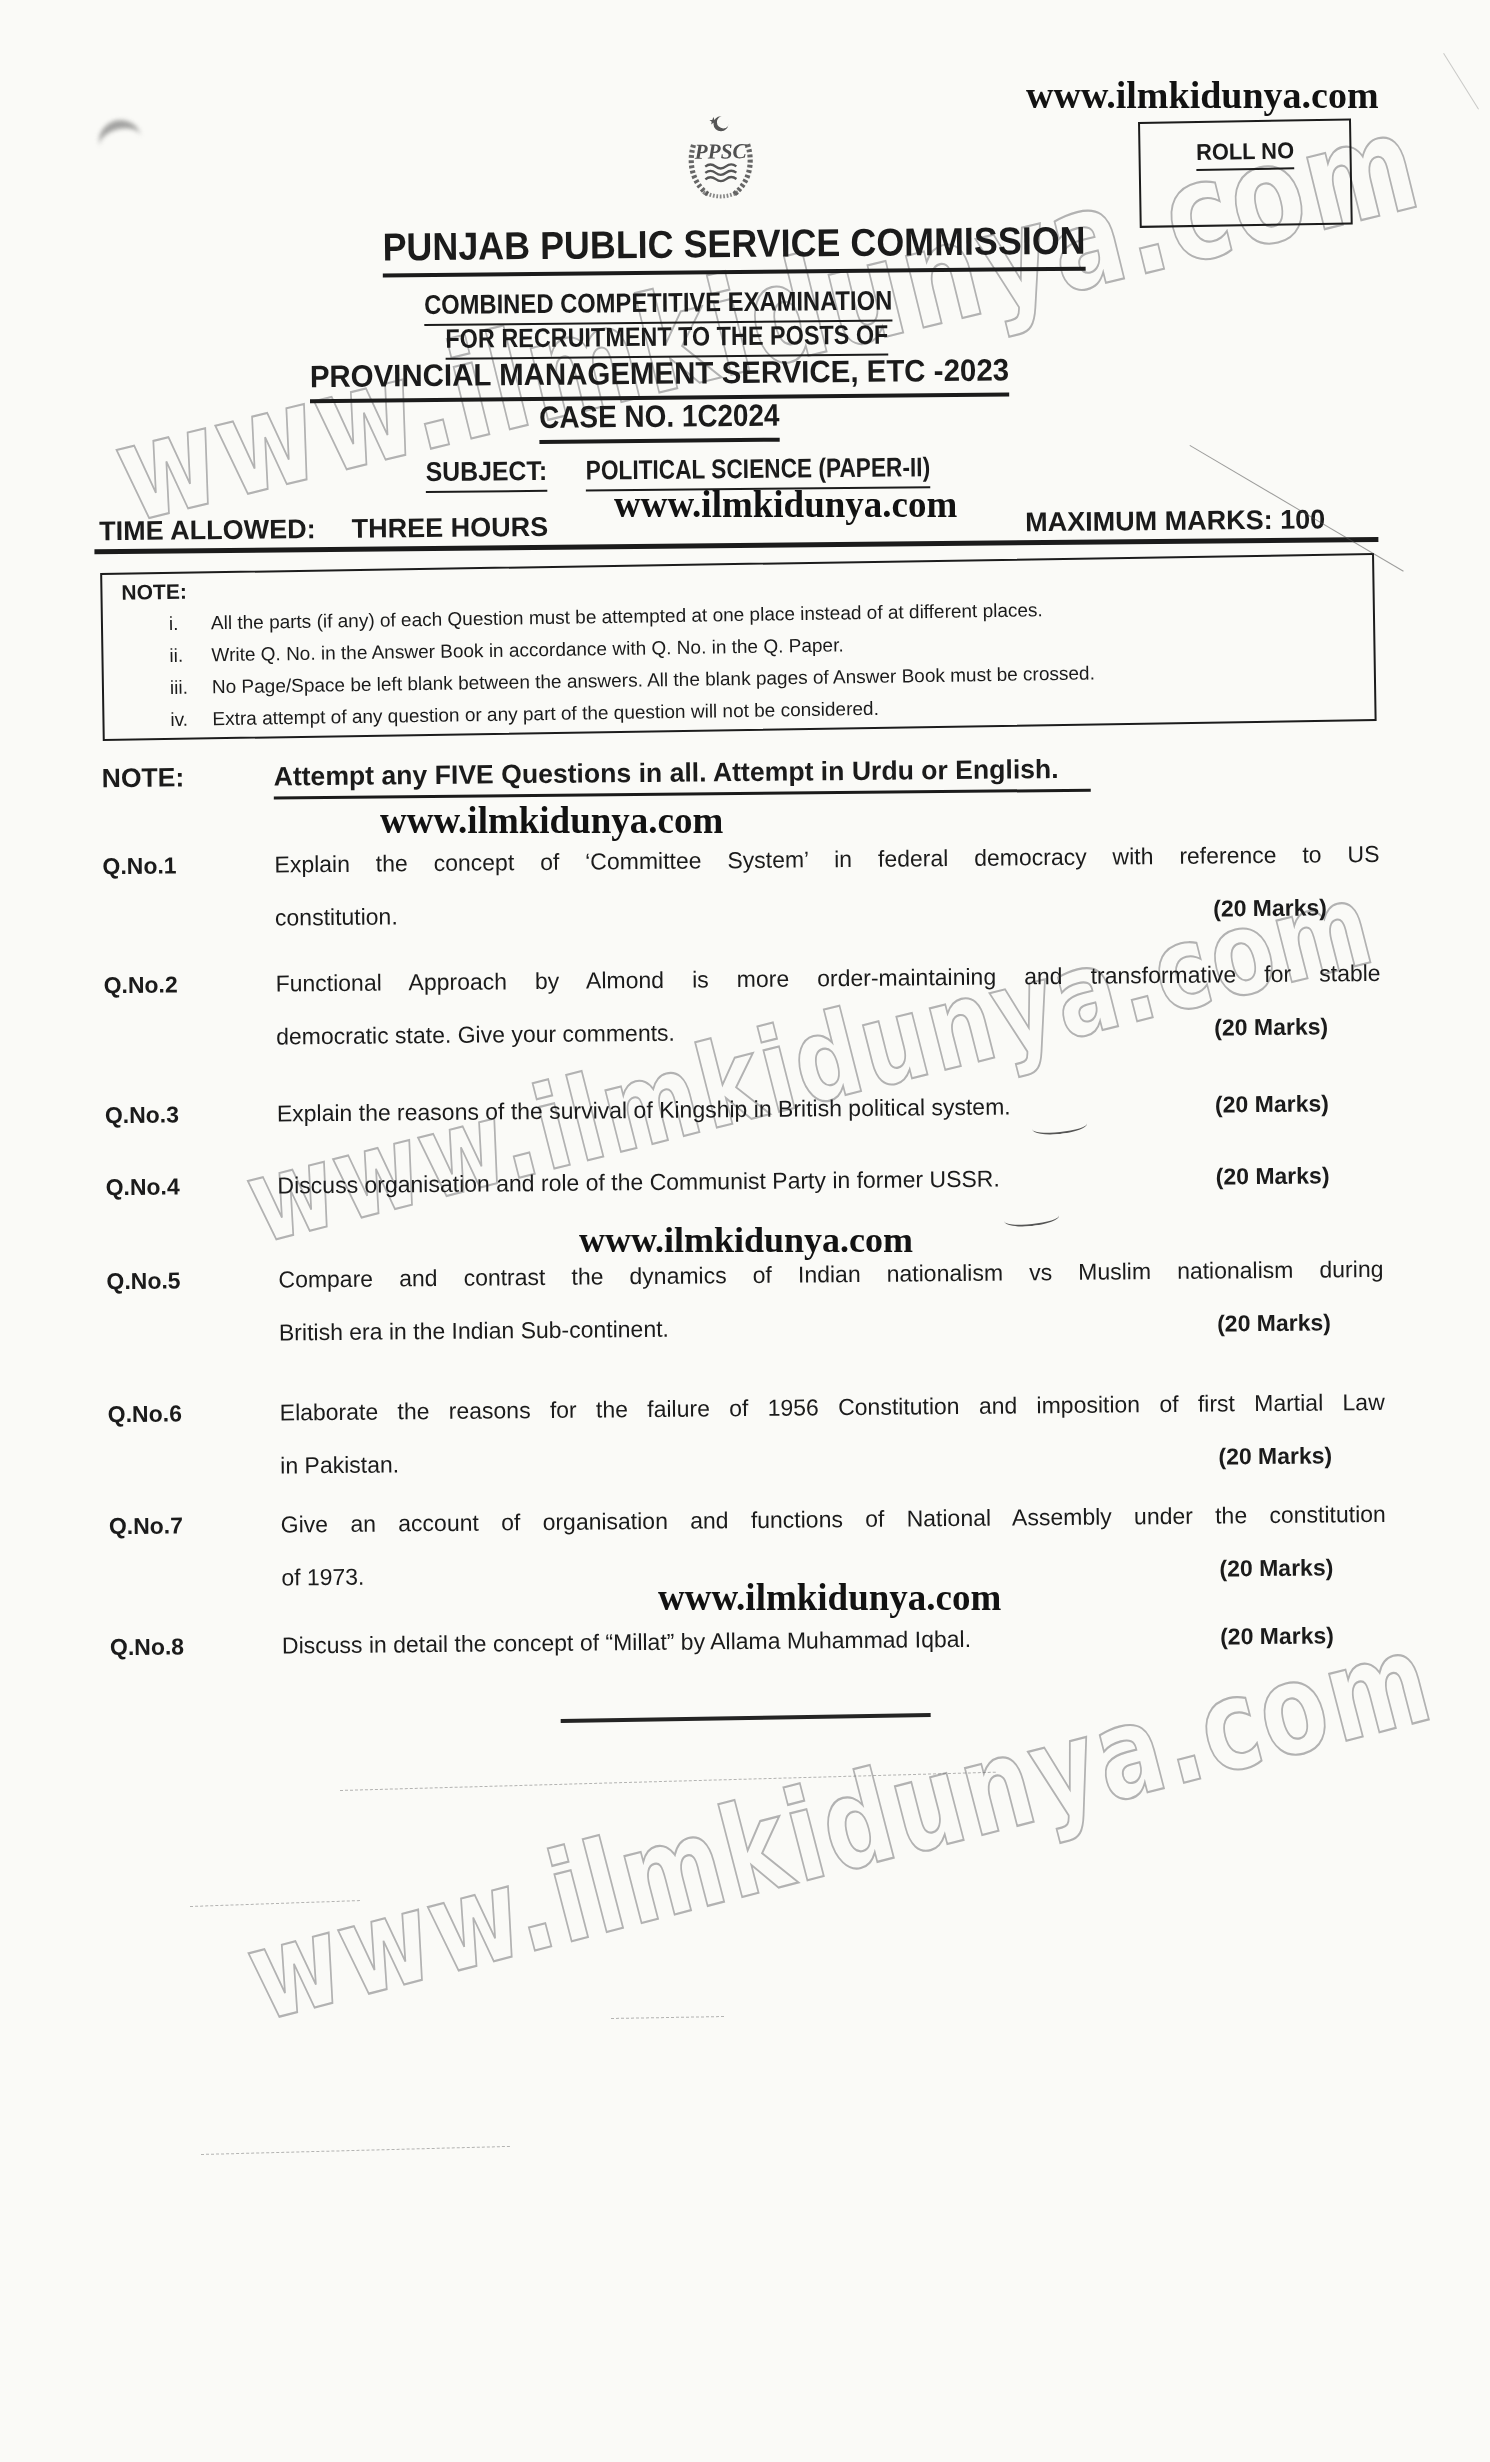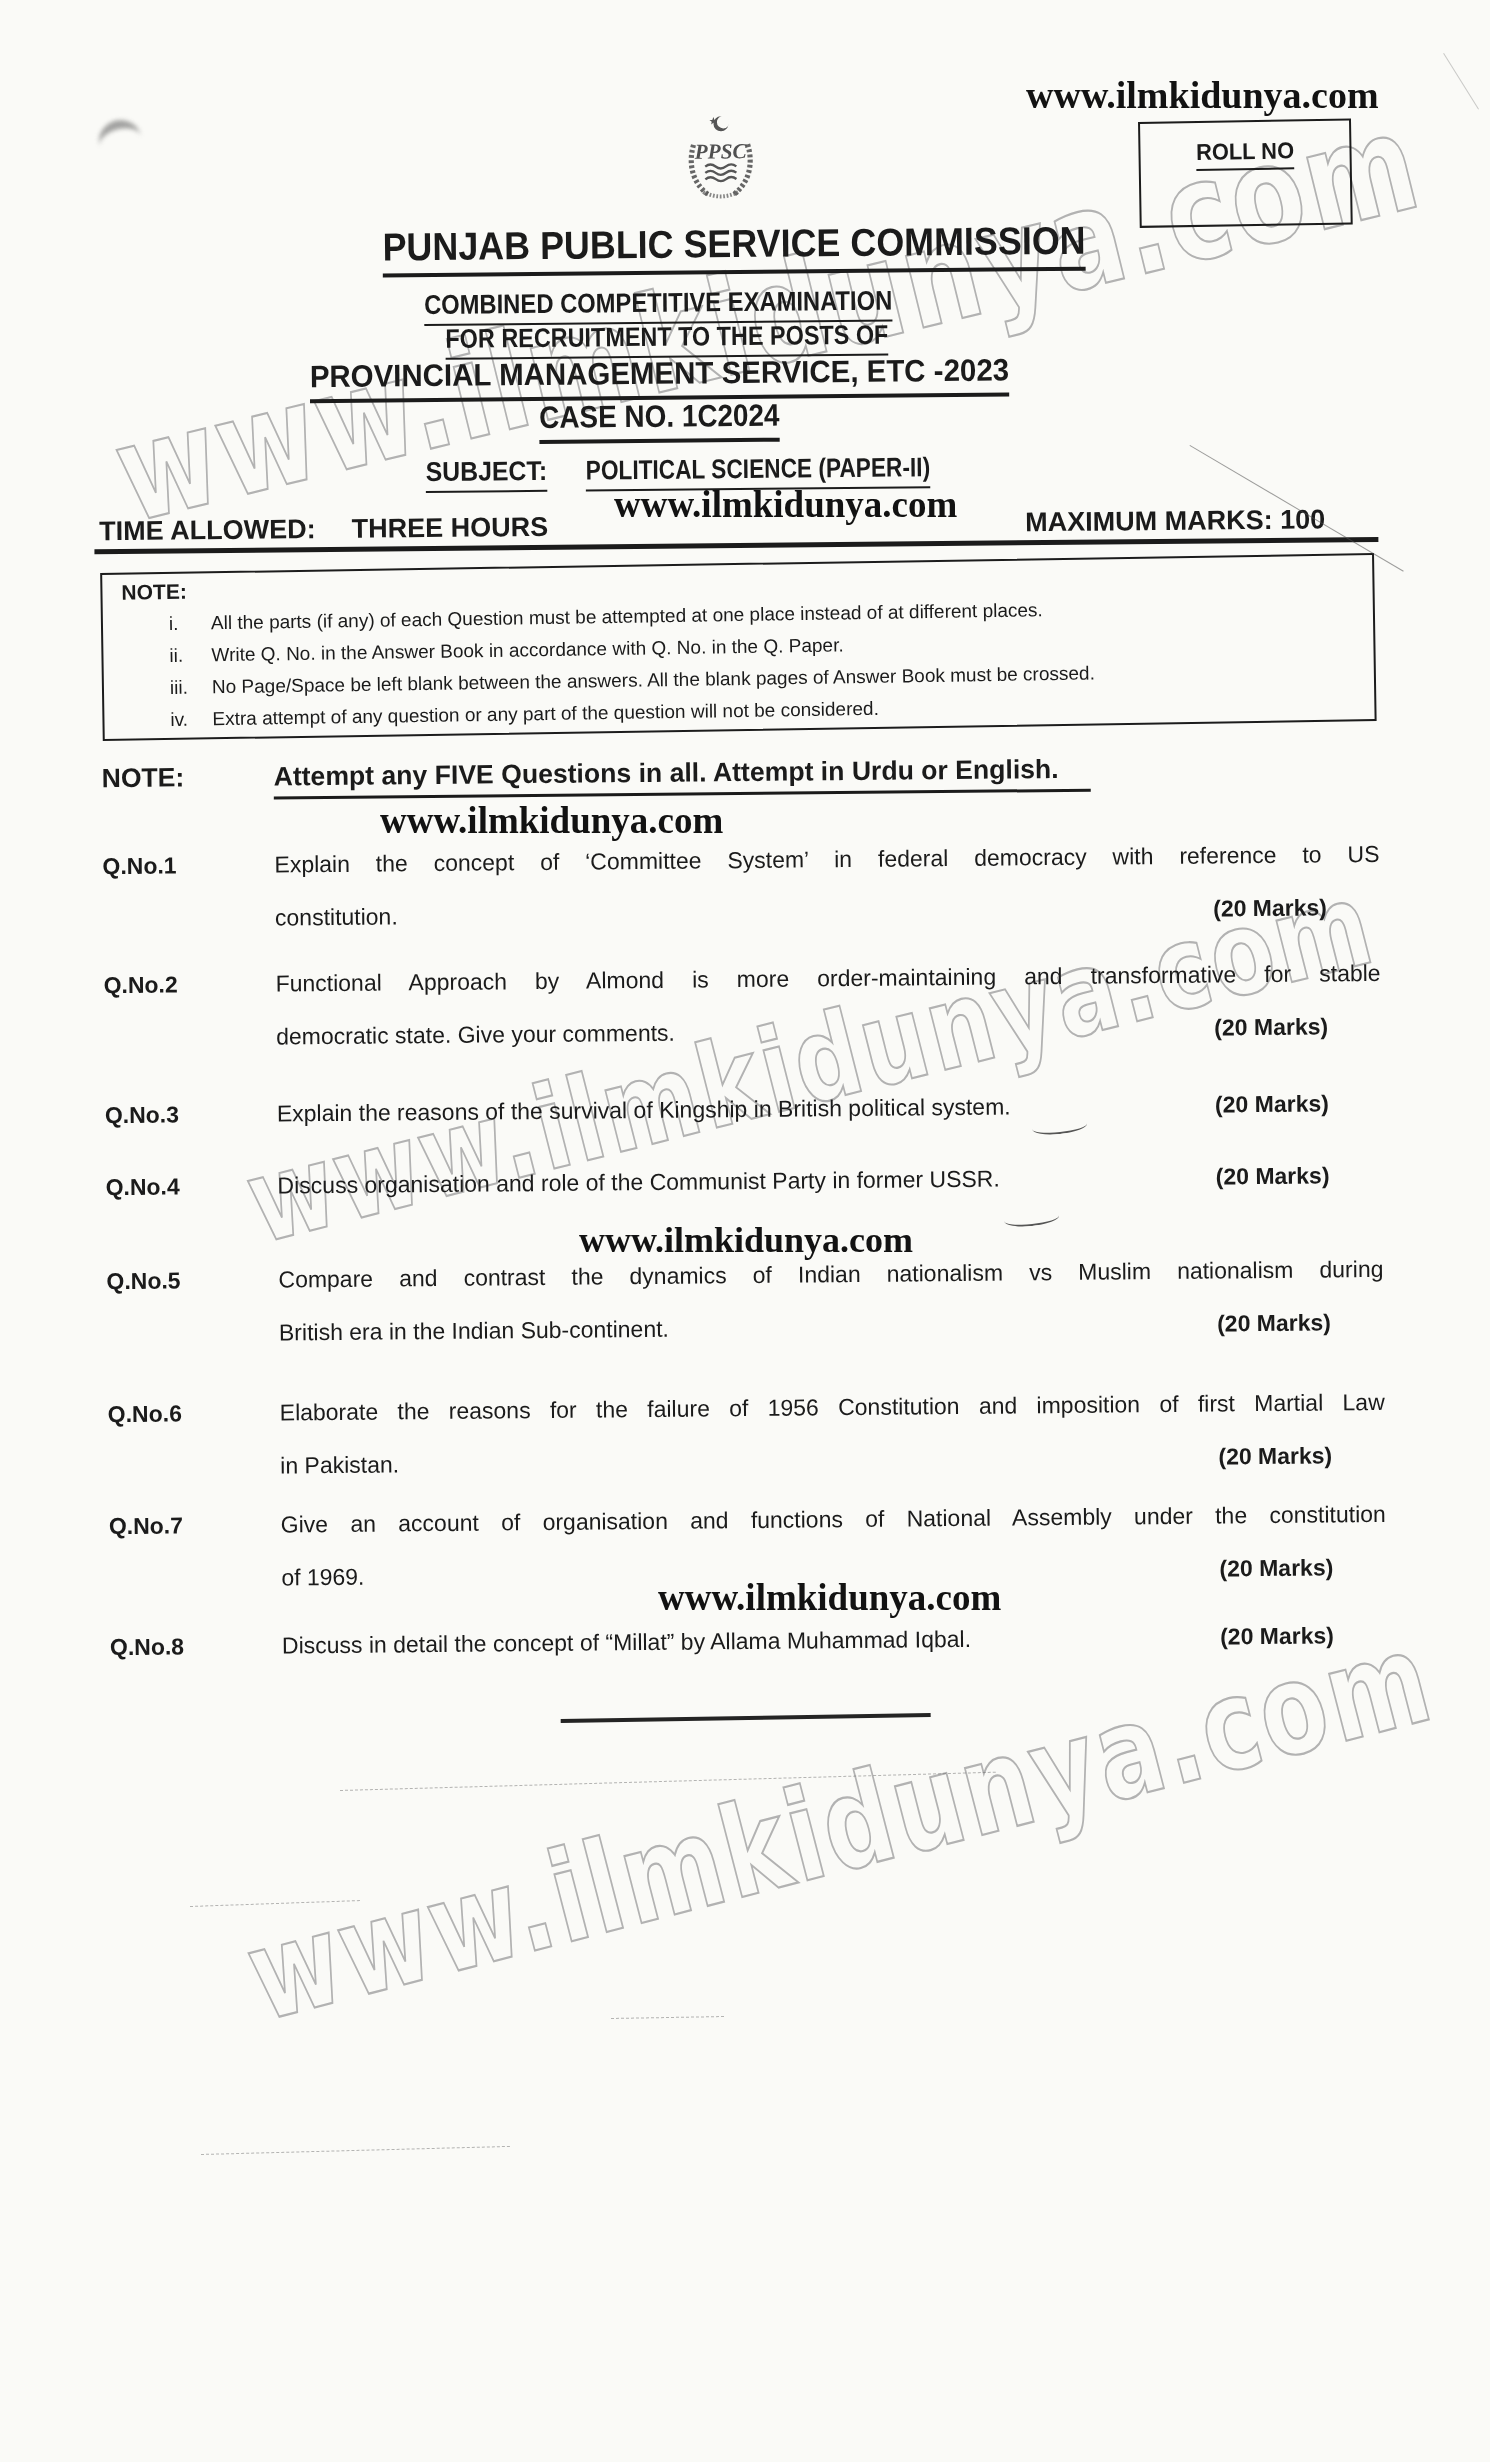--- a/index.html
+++ b/index.html
@@ -227,21 +227,21 @@
             <span class="marks">(20 Marks)</span>
           </span>
       </div>
     </div>
 
     <div class="abs q" style="top:1509px;">
       <div class="qno">Q.No.7</div>
       <div class="qbody">
         <span class="qline j">Give an account of organisation and functions of National Assembly under the constitution</span>
         <span class="qline final">
-            <span>of 1969.</span>
+            <span>of 1973.</span>
             <span class="marks">(20 Marks)</span>
           </span>
       </div>
     </div>
 
     <div class="abs q" style="top:1630px;">
       <div class="qno">Q.No.8</div>
       <div class="qbody">
         <span class="qline final">
             <span>Discuss in detail the concept of “Millat” by Allama Muhammad Iqbal.</span>

